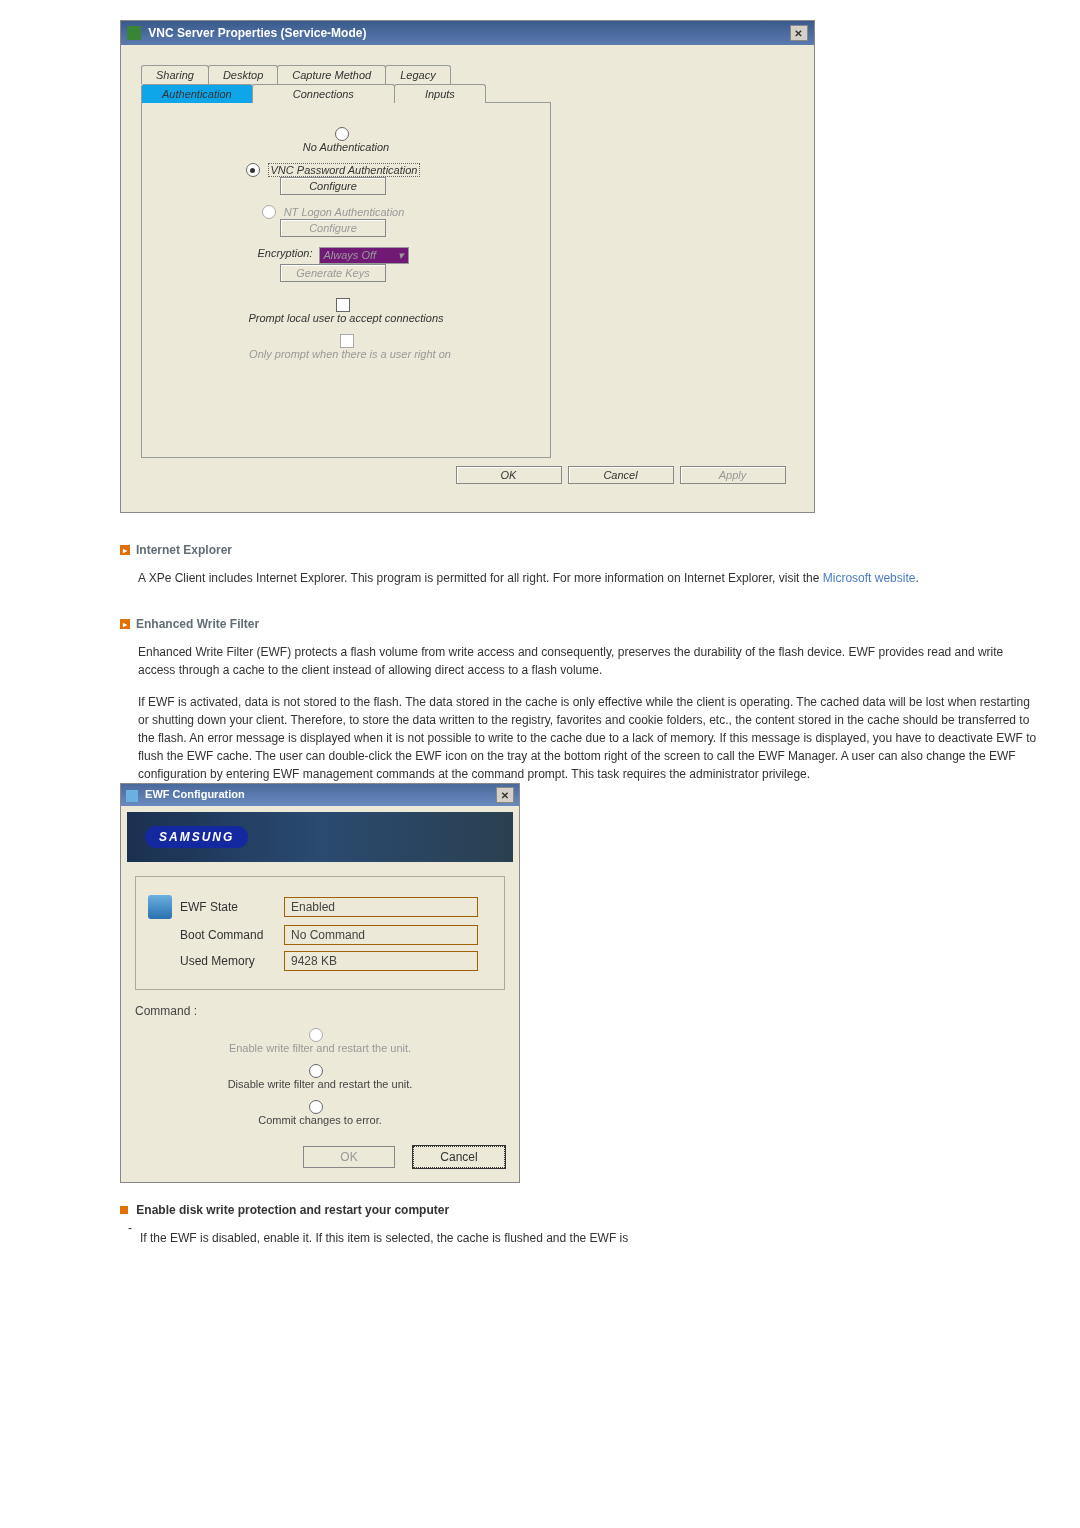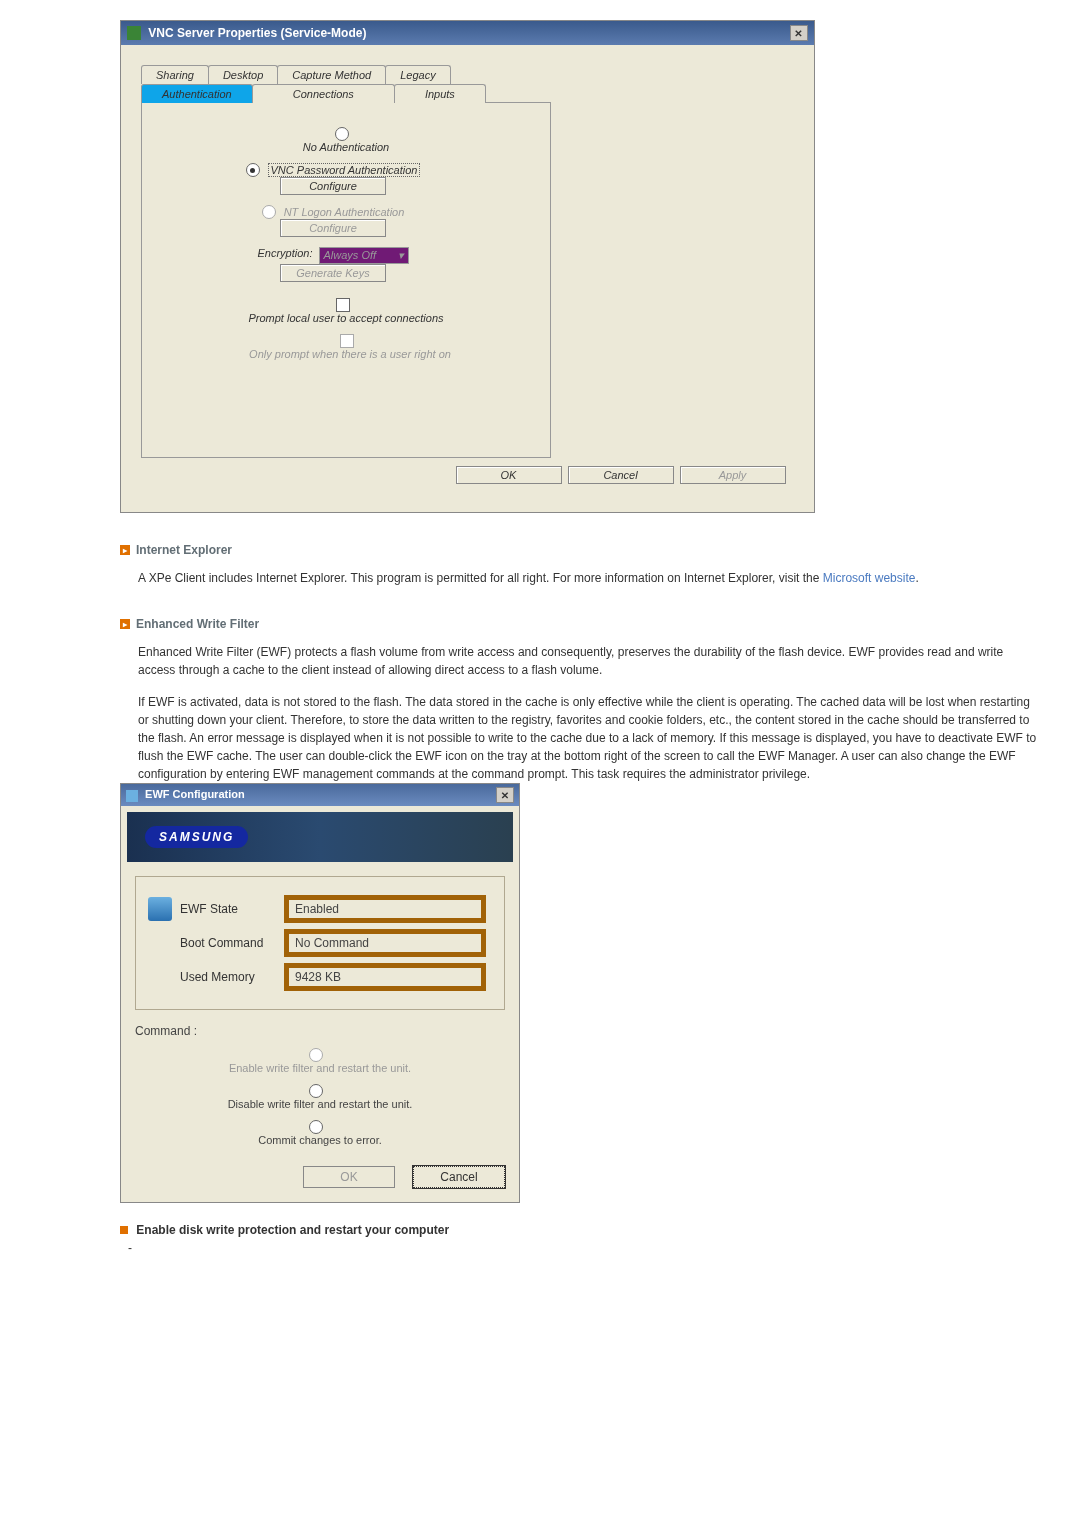--- a/index.html
+++ b/index.html
@@ -242,21 +242,21 @@
     display: flex;
     align-items: center;
     margin: 6px 0;
   }
   .ewf-label {
     width: 130px;
     font-size: 12px;
     color: #333;
   }
   .ewf-value {
-    border: 5px solid #a16207;
+    border: 1px solid #a16207;
     background: #ece9d8;
     padding: 2px 6px;
     font-size: 12px;
     width: 180px;
     color: #444;
   }
   .ewf-icon {
     width: 24px;
     height: 24px;
     background: linear-gradient(to bottom, #6bb0e0, #2a70b0);
@@ -465,17 +465,18 @@
   </div>
 </div>
 </div>
 
 
 <div class="sub-section">
   <span class="small-bullet"></span>
   <span class="sub-heading">Enable disk write protection and restart your computer</span>
   <div class="sub-text">
     <span class="sub-dash">-</span>
+    <span>If the EWF is disabled, enable it. If this item is selected, the cache is flushed and the EWF is</span>
   </div>
 </div>
 
 
 
 
 </body></html>

